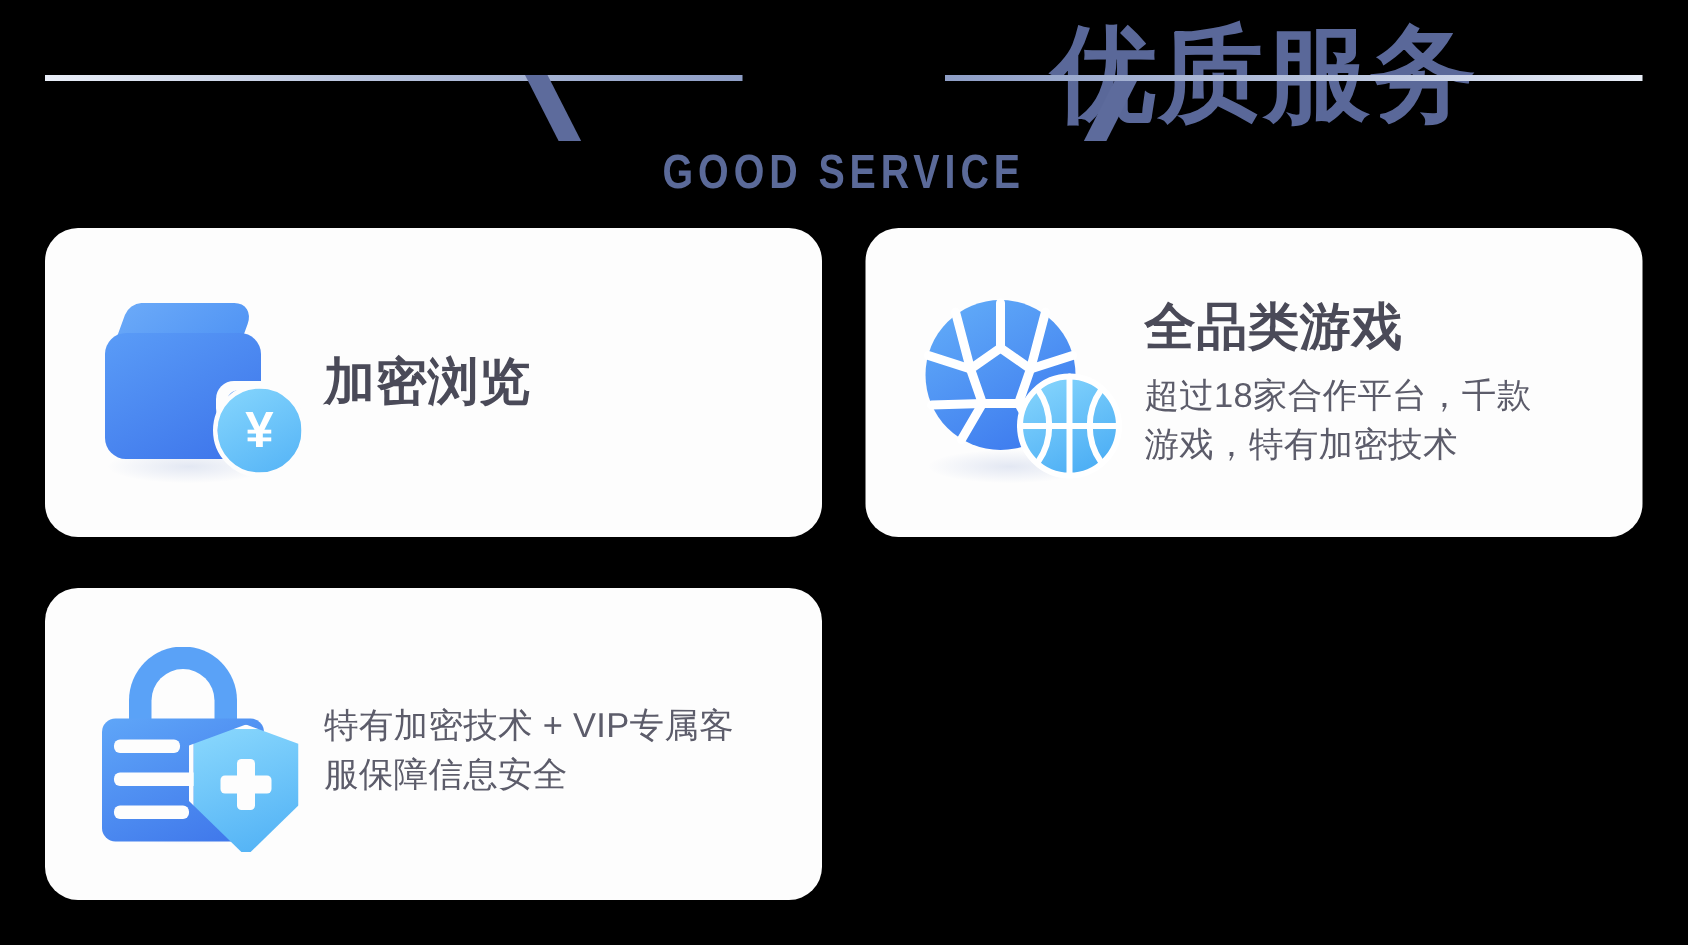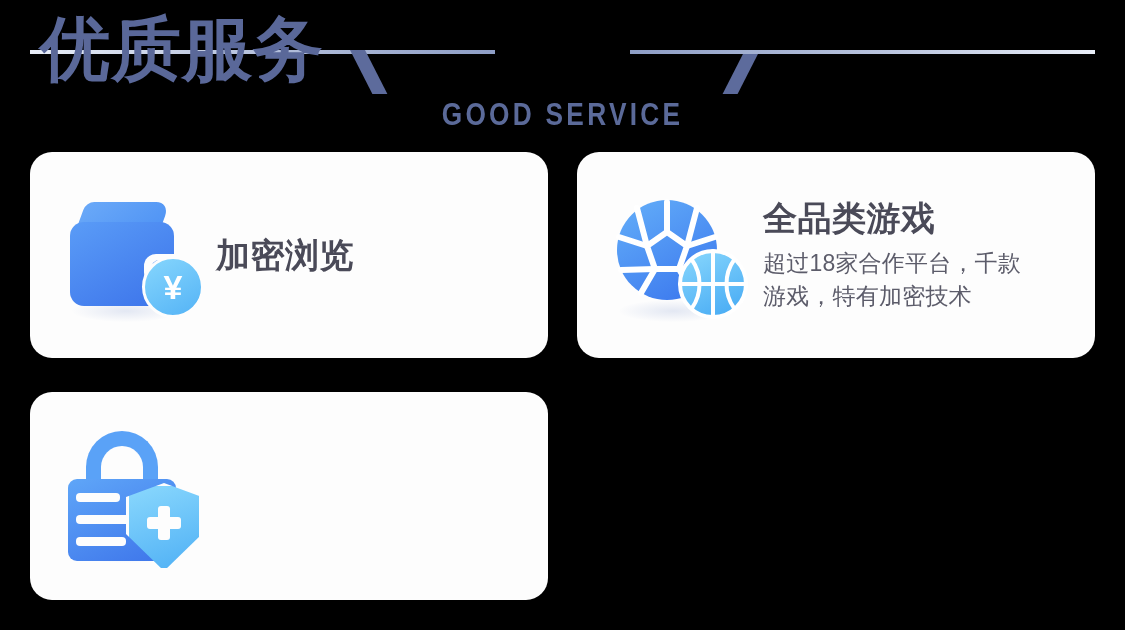--- a/index.html
+++ b/index.html
@@ -56,28 +56,27 @@
     left: 745px;
     transform: skewX(-27deg);
     transform-origin: top right;
   }
 
   .hdr-title {
     position: absolute;
     top: 10px;
     left: 0;
     width: 985px;
-    text-align: left;
+    text-align: right;
     font-size: 70px;
     line-height: 78px;
     font-weight: bold;
     color: #5a6899;
     letter-spacing: 1px;
     font-family: "Liberation Sans", "DejaVu Sans", sans-serif;
-    margin-left: 40px;
   }
 
   .hdr-sub {
     position: absolute;
     top: 96px;
     left: 0;
     width: 1125px;
     text-align: center;
     font-size: 32px;
     line-height: 36px;
@@ -361,17 +360,19 @@
       <div class="ic lock-shackle"></div>
       <div class="ic lock-body"></div>
       <div class="ic lock-slot lock-slot-1"></div>
       <div class="ic lock-slot lock-slot-2"></div>
       <div class="ic lock-slot lock-slot-3"></div>
       <div class="ic shield">
         <div class="shield-plus"></div>
       </div>
     </div>
     <div class="card-text">
+      <div class="card-desc">特有加密技术 + VIP专属客
+服保障信息安全</div>
     </div>
   </div>
 
 
 </div>
 
 </body></html>

